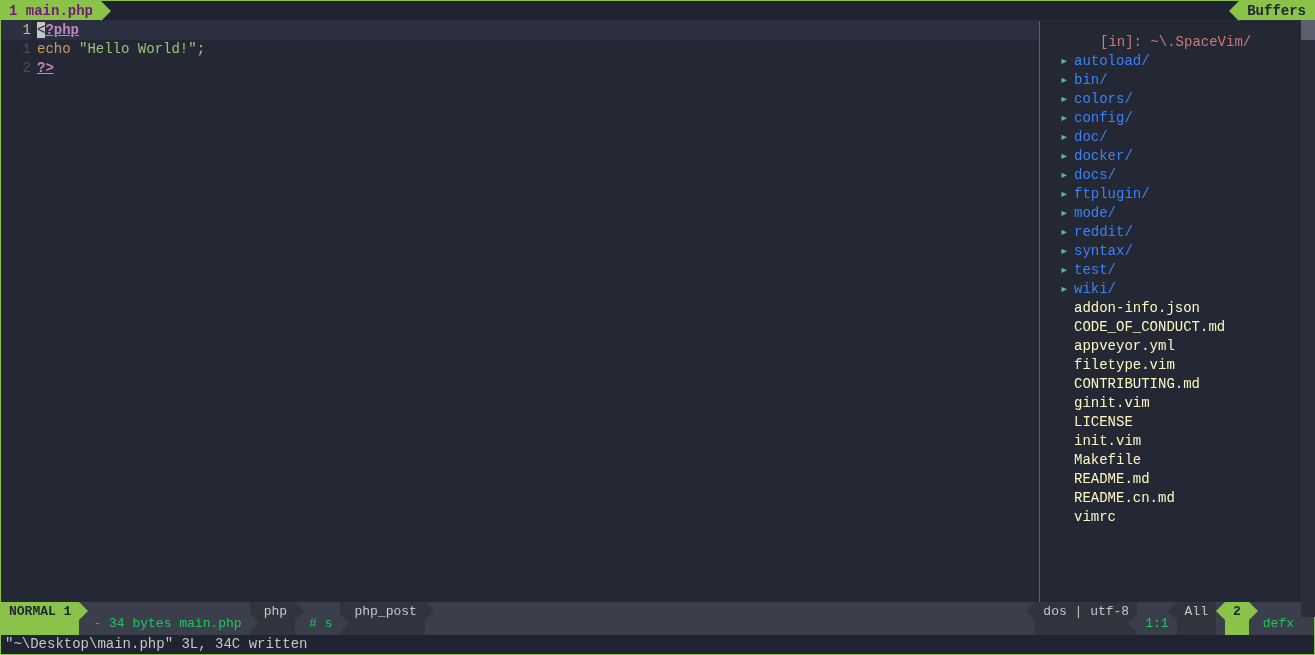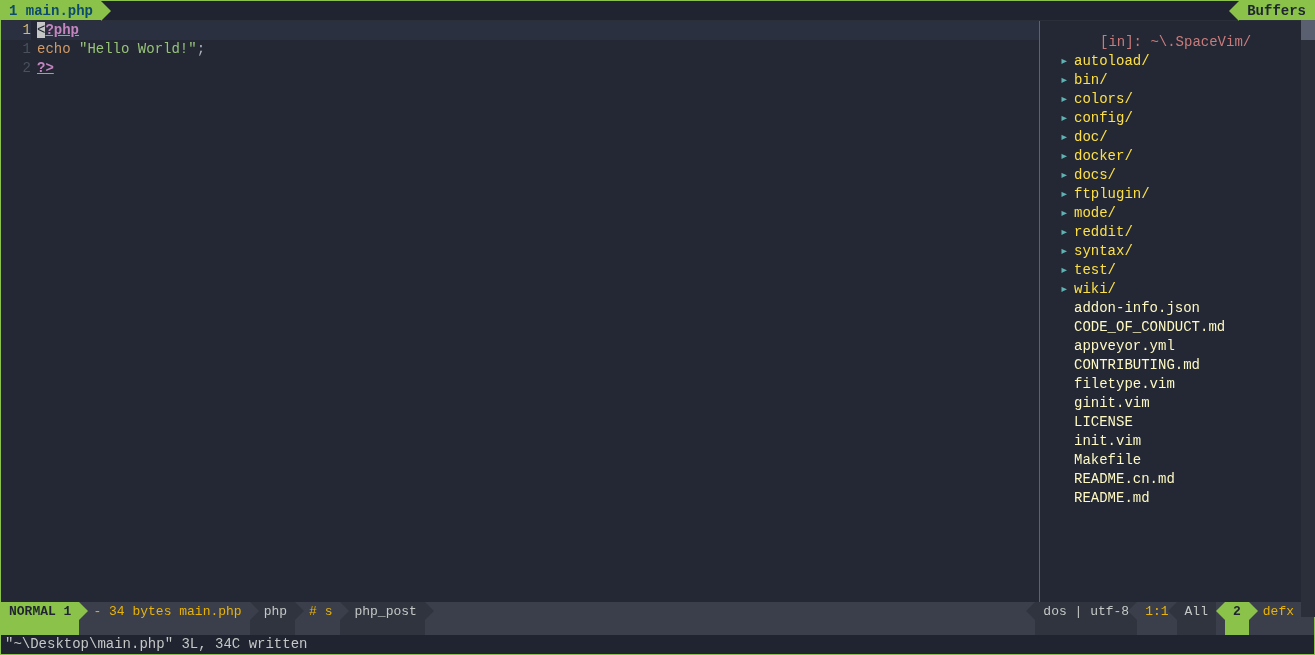--- a/index.html
+++ b/index.html
@@ -24,21 +24,21 @@
       background: #1f2430;
       border-bottom: 1px solid #2a2f3a;
       height: 20px;
       line-height: 20px;
     }
     .tab-left {
       display: flex;
     }
     .tab {
       background: #8bc34a;
-      color: #0c4a6e;
+      color: #701a75;
       padding: 0 8px;
       position: relative;
       font-weight: bold;
     }
     .tab::after {
       content: '';
       position: absolute;
       right: -10px;
       top: 0;
       border-left: 10px solid #8bc34a;
@@ -140,21 +140,21 @@
       line-height: 19px;
       padding-left: 20px;
       cursor: pointer;
     }
     .tree-arrow {
       color: #5fb3b3;
       width: 14px;
       display: inline-block;
     }
     .tree-folder {
-      color: #fde047;
+      color: #3b82f6;
     }
     .tree-file {
       color: #fef9c3;
       padding-left: 14px;
     }
     .statusline {
       display: flex;
       height: 33px;
       line-height: 19px;
       background: #3a3f4b;
@@ -178,21 +178,22 @@
       position: absolute;
       right: -9px;
       top: 0;
       border-left: 9px solid #8bc34a;
       border-top: 9.5px solid transparent;
       border-bottom: 9.5px solid transparent;
       z-index: 2;
     }
     .sl-dark {
       background: #3a3f4b;
-      color: #eab308;
+      color: #22c55e;
+      margin-top: 12px;
     }
     .sl-dark2 {
       background: #2f343f;
       color: #c5c8c6;
       text-align: center;
     }
     .sl-arrow-r::after {
       content: '';
       position: absolute;
       right: -9px;
@@ -336,42 +337,45 @@
           <div class="tree-item">
             <span class="tree-file">addon-info.json</span>
           </div>
           <div class="tree-item">
             <span class="tree-file">CODE_OF_CONDUCT.md</span>
           </div>
           <div class="tree-item">
             <span class="tree-file">appveyor.yml</span>
           </div>
           <div class="tree-item">
+            <span class="tree-file">filetype.vim</span>
+          </div>
+          <div class="tree-item">
             <span class="tree-file">CONTRIBUTING.md</span>
           </div>
           <div class="tree-item">
-            <span class="tree-file">filetype.vim</span>
-          </div>
-          <div class="tree-item">
             <span class="tree-file">ginit.vim</span>
           </div>
           <div class="tree-item">
             <span class="tree-file">LICENSE</span>
           </div>
           <div class="tree-item">
             <span class="tree-file">init.vim</span>
           </div>
           <div class="tree-item">
             <span class="tree-file">Makefile</span>
           </div>
           <div class="tree-item">
+            <span class="tree-file">README.md</span>
+          </div>
+          <div class="tree-item">
             <span class="tree-file">README.cn.md</span>
           </div>
           <div class="tree-item">
-            <span class="tree-file">README.md</span>
+            <span class="tree-file">vimrc</span>
           </div>
         </div>
     </div>
   </div>
 
   <div class="statusline">
     <div class="statusline-left">
       <div class="sl-seg sl-mode">NORMAL 1</div>
       <div class="sl-seg sl-dark sl-arrow-r" style="padding-left:14px">- 34 bytes main.php</div>
       <div class="sl-seg sl-dark2 sl-arrow-r" style="padding-left:14px">php</div>

